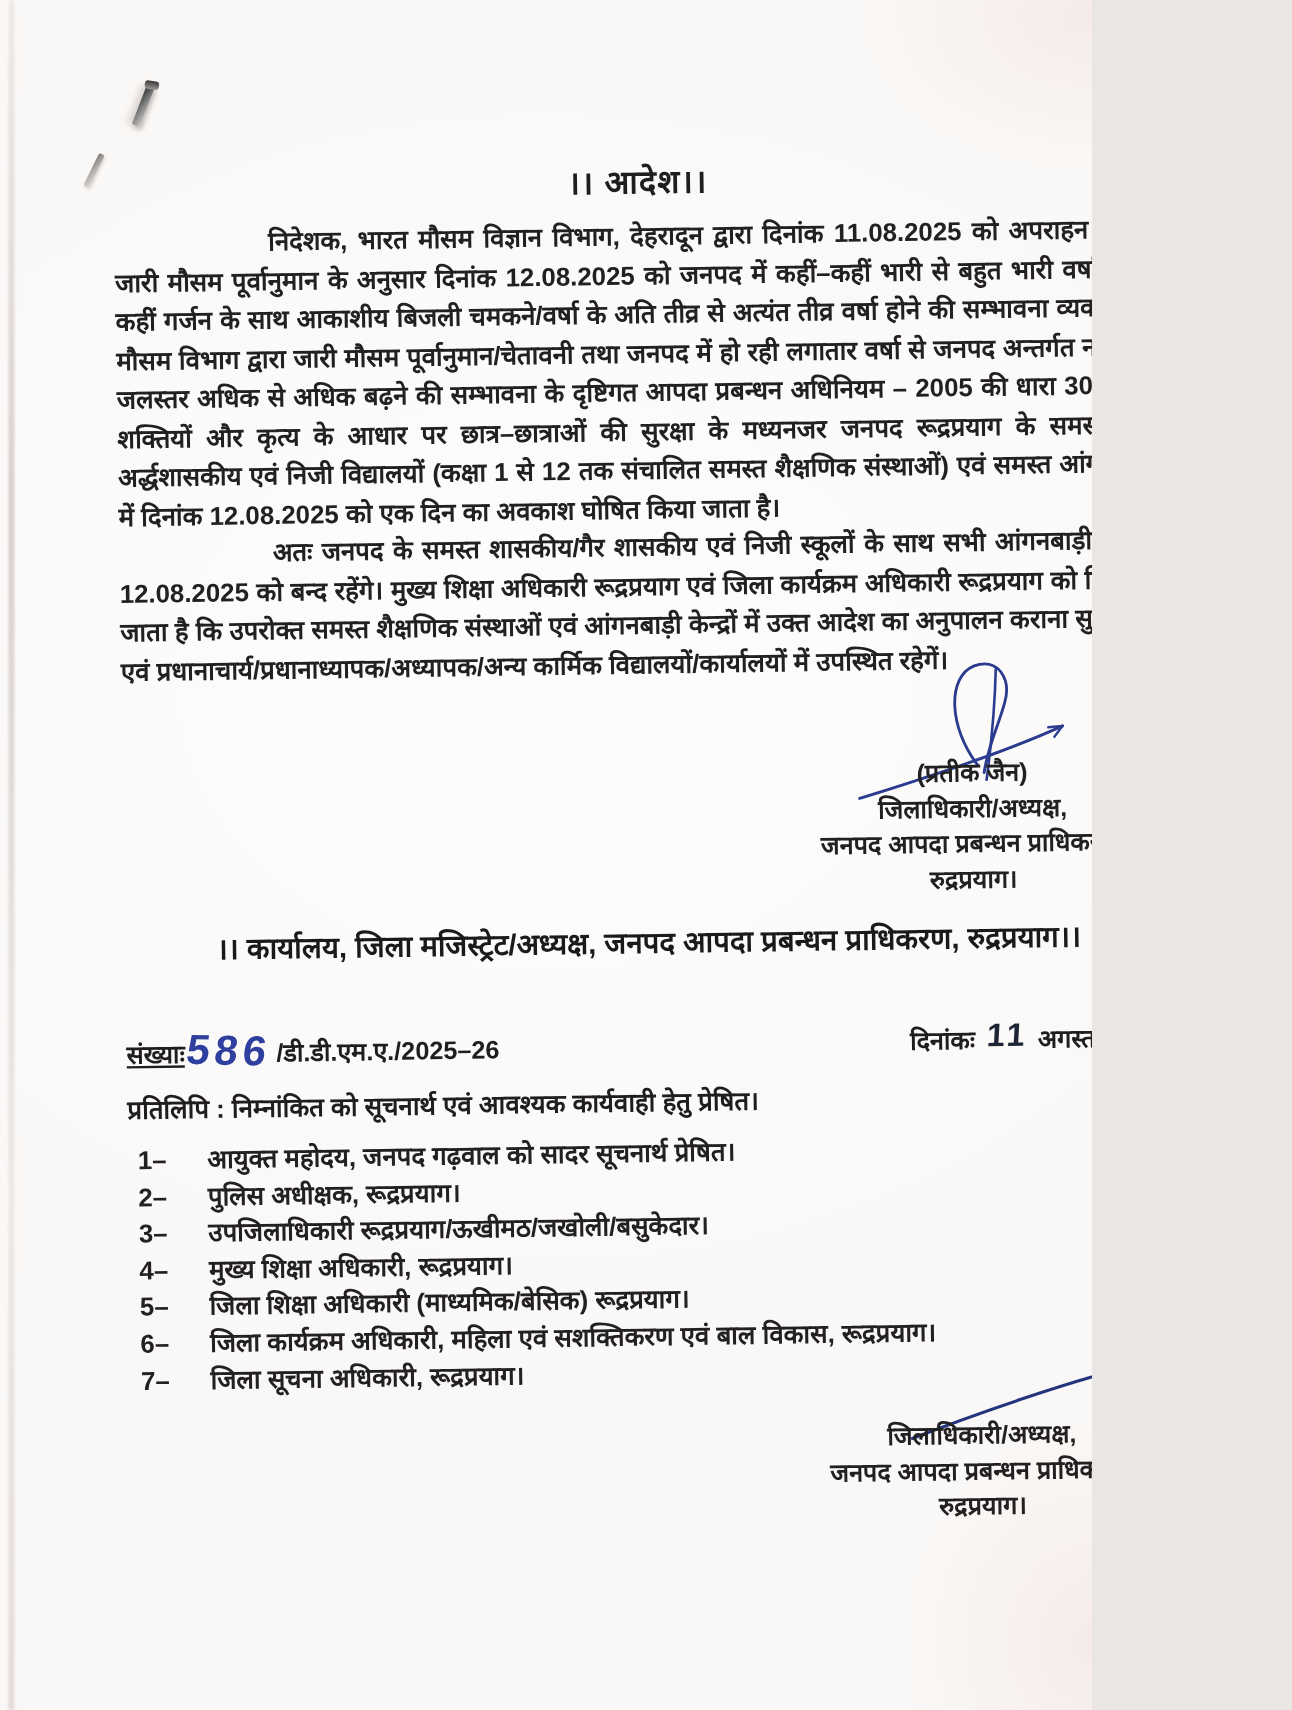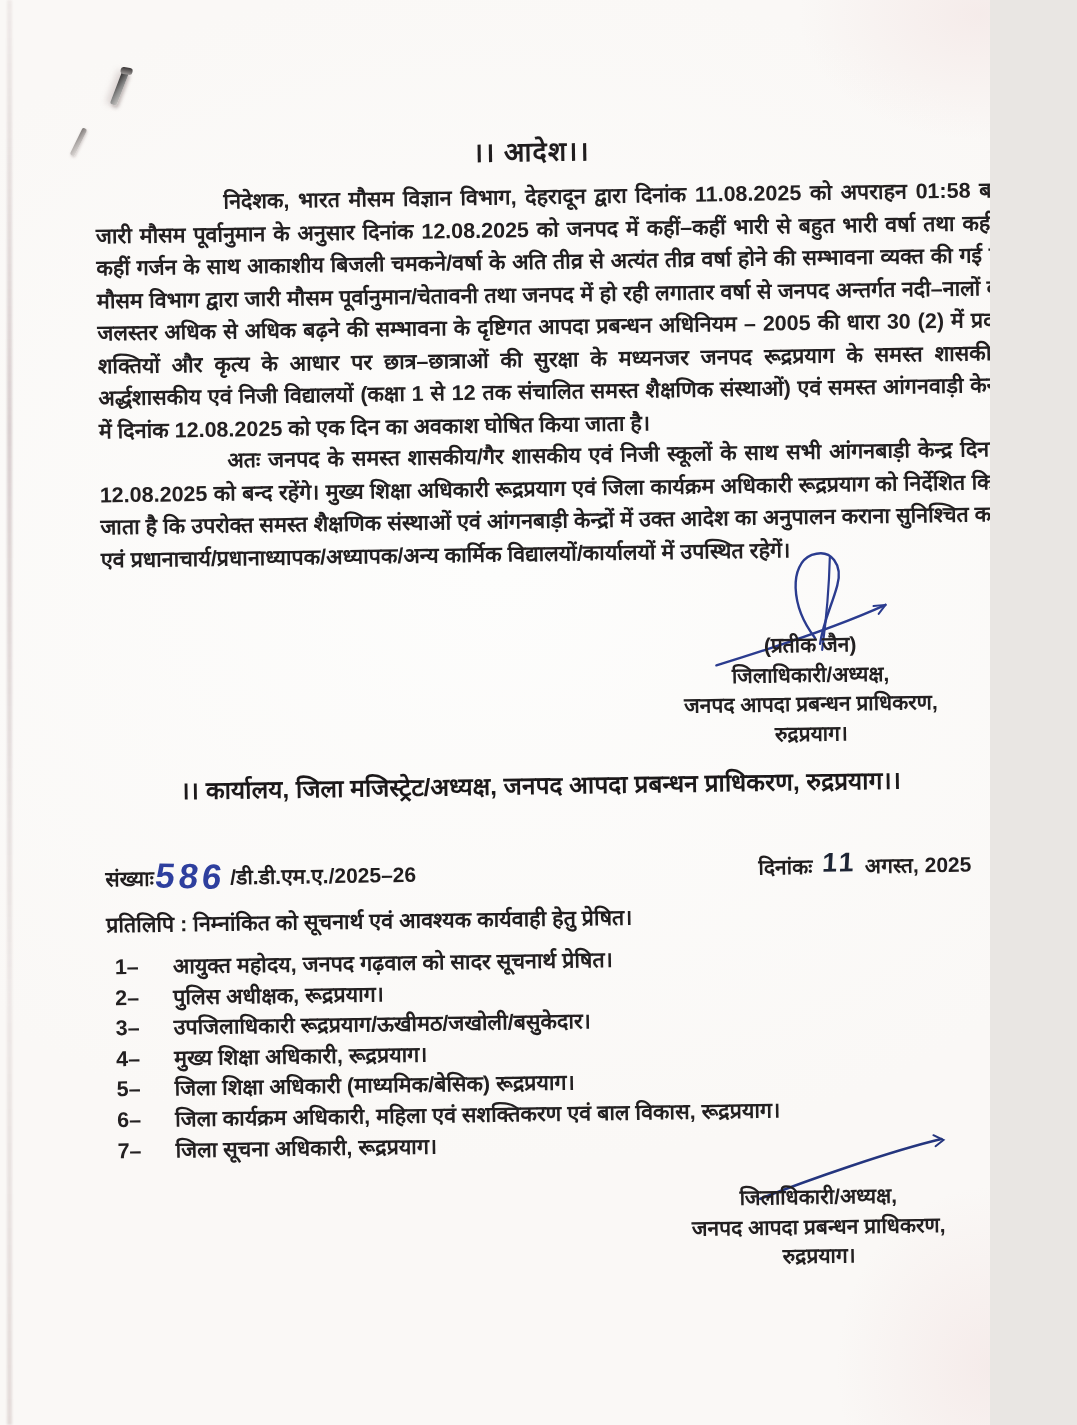--- a/index.html
+++ b/index.html
@@ -4,21 +4,21 @@
 <style>
   html,body{margin:0;padding:0;}
   body{
     width:1077px;height:1425px;
     background:#e9e6e3;
     font-family:"Liberation Sans","DejaVu Sans",sans-serif;
     overflow:hidden;
   }
   .sheet{
     position:relative;
-    width:990px;height:1425px;
+    width:910px;height:1425px;
     background:
       radial-gradient(ellipse 260px 180px at 99% 1%, rgba(226,185,185,.20), rgba(226,185,185,0) 70%),
       radial-gradient(ellipse 220px 260px at 100% 96%, rgba(228,190,190,.22), rgba(228,190,190,0) 70%),
       radial-gradient(ellipse 900px 700px at 50% 40%, #fdfdfc, #faf8f6 85%);
     overflow:hidden;
     color:#201d1e;
   }
   .edge-crease{
     position:absolute;left:7px;top:0;bottom:0;width:5px;
     background:linear-gradient(to bottom, rgba(150,120,120,.10), rgba(140,110,115,.30) 30%, rgba(150,120,120,.12) 70%, rgba(150,120,120,.22));
@@ -77,21 +77,21 @@
     font-size:21px;font-weight:600;
   }
   .ref-left{display:flex;align-items:flex-start;}
   .hand-number{
     font-size:35px;line-height:30px;font-weight:600;
     color:#2e3f9e;letter-spacing:4px;
     transform:skewX(-6deg) rotate(2deg);
     margin:4px 4px 0 2px;
   }
   .ref-suffix{margin-top:6px;}
-  .ref-label{margin-top:6px;}
+  .ref-label{margin-top:6px;text-decoration:underline;}
   .date-group{display:flex;align-items:flex-start;padding-right:46px;}
   .date-label{margin-top:4px;}
   .hand-day{
     font-size:27px;line-height:26px;font-weight:bold;color:#1d2433;
     letter-spacing:3px;transform:skewX(-4deg);margin:2px 8px 0 10px;
   }
   .date-rest{margin-top:4px;}
   .copy-line{
     position:absolute;left:102px;top:903px;width:912px;
     font-size:21.5px;font-weight:600;

